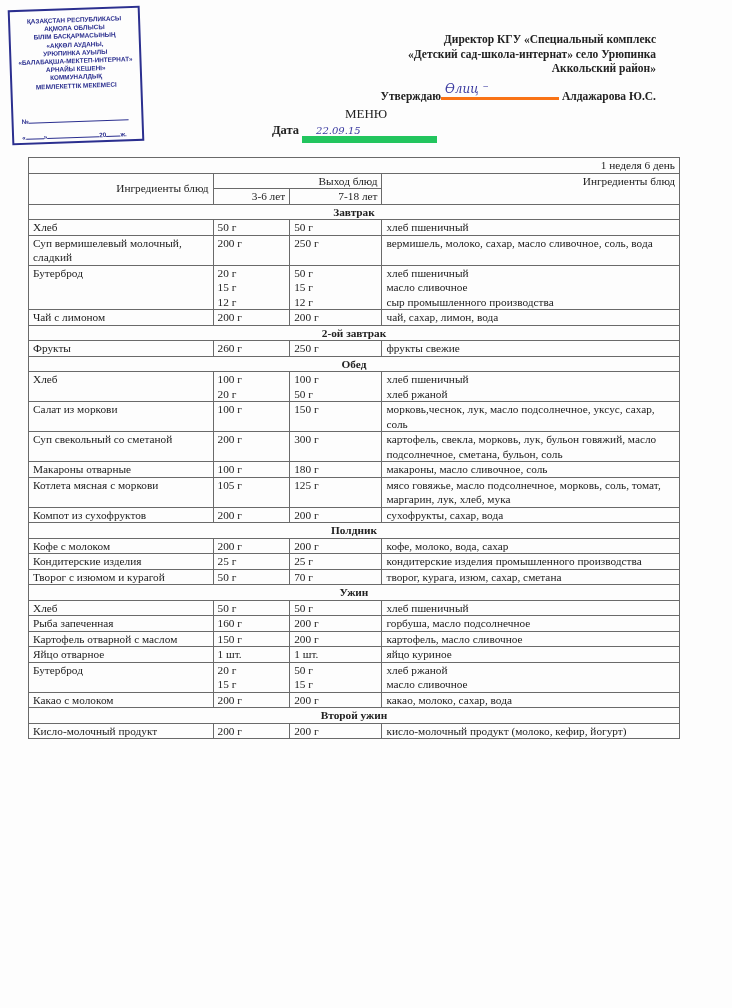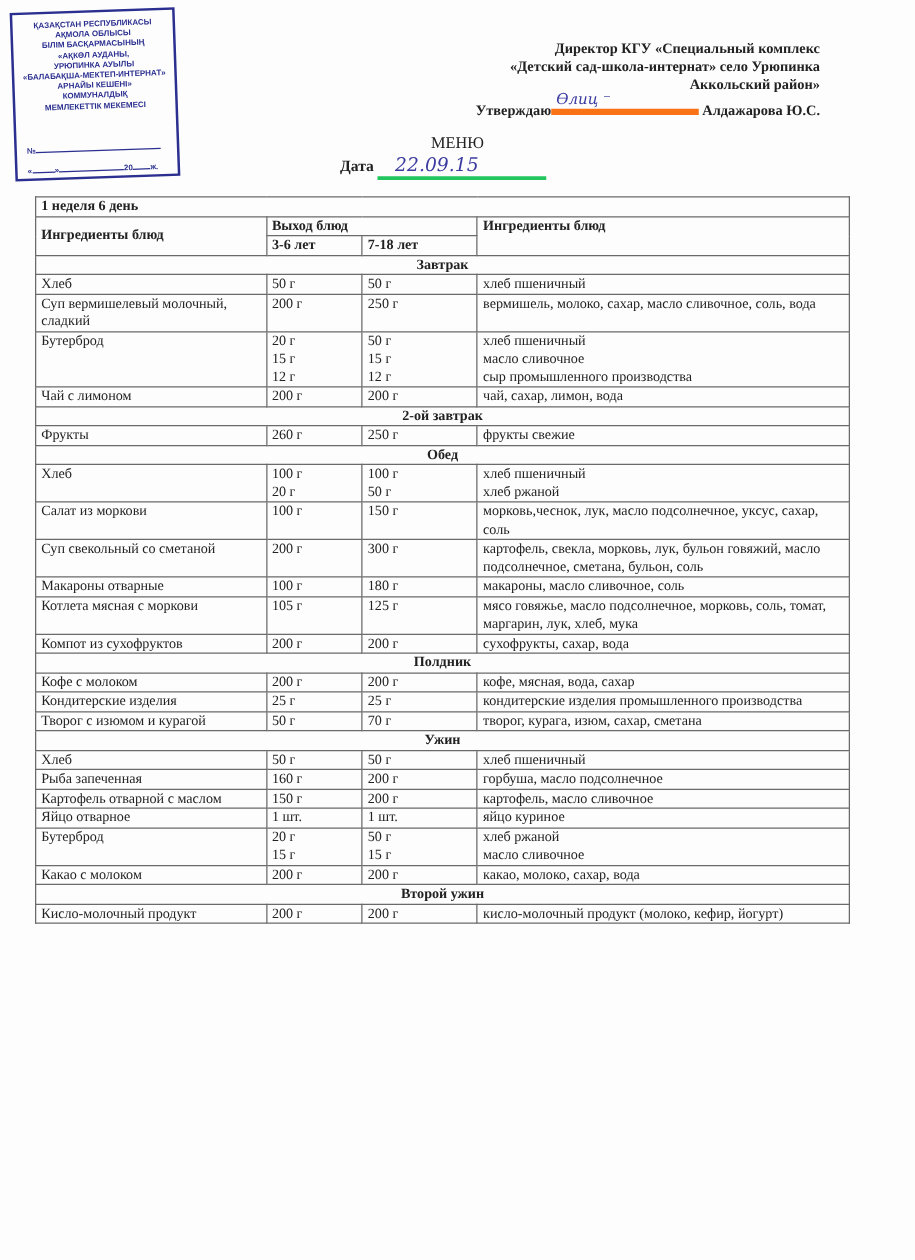--- a/index.html
+++ b/index.html
@@ -17,36 +17,36 @@
   .stamp .num { position: absolute; left: 8px; top: 106px; right: 8px; text-align: left; }
   .stamp .num .rule { display: inline-block; width: 100px; border-bottom: 1px solid #2b2f8f; }
   .stamp .datel { position: absolute; left: 8px; top: 122px; right: 6px; text-align: left; white-space: nowrap; }
   .stamp .datel .u { display: inline-block; border-bottom: 1px solid #2b2f8f; }
 
   .approve {
     position: absolute; right: 76px; top: 32px; text-align: right;
     font-weight: bold; font-size: 11.5px; line-height: 14.5px;
   }
   .approve .sig-row { text-align: right; }
-  .sigline { display: inline-block; width: 118px; border-bottom: 5px solid #f97316; position: relative; vertical-align: baseline; height: 11px; }
+  .sigline { display: inline-block; width: 118px; border-bottom: 3px solid #f97316; position: relative; vertical-align: baseline; height: 11px; margin-top: 10px; }
   .sigscribble { position: absolute; left: 4px; top: -4px; font-family: "DejaVu Serif", serif; font-style: italic; color: #3a3aa0; font-size: 12px; font-weight: normal; }
 
   .menu-title { position: absolute; left: 0; width: 100%; top: 106px; text-align: center; font-weight: normal; font-size: 13px; }
   .date-row { position: absolute; left: 272px; top: 123px; font-weight: bold; font-size: 12.5px; }
   .date-row .dval {
-    display: inline-block; width: 135px; border-bottom: 3px solid #22c55e; margin-left: 3px;
-    font-family: "DejaVu Serif", serif; font-style: italic; font-weight: normal; color: #3a3aa0; font-size: 15px; padding-left: 14px; box-sizing: border-box;
+    display: inline-block; width: 135px; border-bottom: 7px solid #22c55e; margin-left: 3px;
+    font-family: "DejaVu Serif", serif; font-style: italic; font-weight: normal; color: #3a3aa0; font-size: 10px; padding-left: 14px; box-sizing: border-box;
   }
 
   table.menu {
     position: absolute; left: 28px; top: 157px; width: 652px; border-collapse: collapse;
     font-size: 11.3px; line-height: 14.5px; table-layout: fixed;
   }
   table.menu td, table.menu th { border: 1px solid #6a6a6a; padding: 0 4px; vertical-align: top; }
-  table.menu th { font-weight: bold; text-align: left; vertical-align: middle; }
+  table.menu th { font-weight: normal; text-align: right; vertical-align: middle; }
   .col1 { width: 178px; } .col2 { width: 74px; } .col3 { width: 89px; } .col4 { width: 287px; }
   .sec td { text-align: center; font-weight: bold; }
   .row td { padding-top: 1px; padding-bottom: 1px; }
   .ml span { display: block; }
 </style>
 </head>
 <body>
 
 <div class="stamp">
   <div id="stamp-lines">
@@ -256,21 +256,21 @@
       </tr>
       <tr class="row">
         <td>Кофе с молоком</td>
         <td class="ml">
           <span>200 г</span>
         </td>
         <td class="ml">
           <span>200 г</span>
         </td>
         <td class="ml">
-          <span>кофе, мясная, вода, сахар</span>
+          <span>кофе, молоко, вода, сахар</span>
         </td>
       </tr>
       <tr class="row">
         <td>Кондитерские изделия</td>
         <td class="ml">
           <span>25 г</span>
         </td>
         <td class="ml">
           <span>25 г</span>
         </td>

